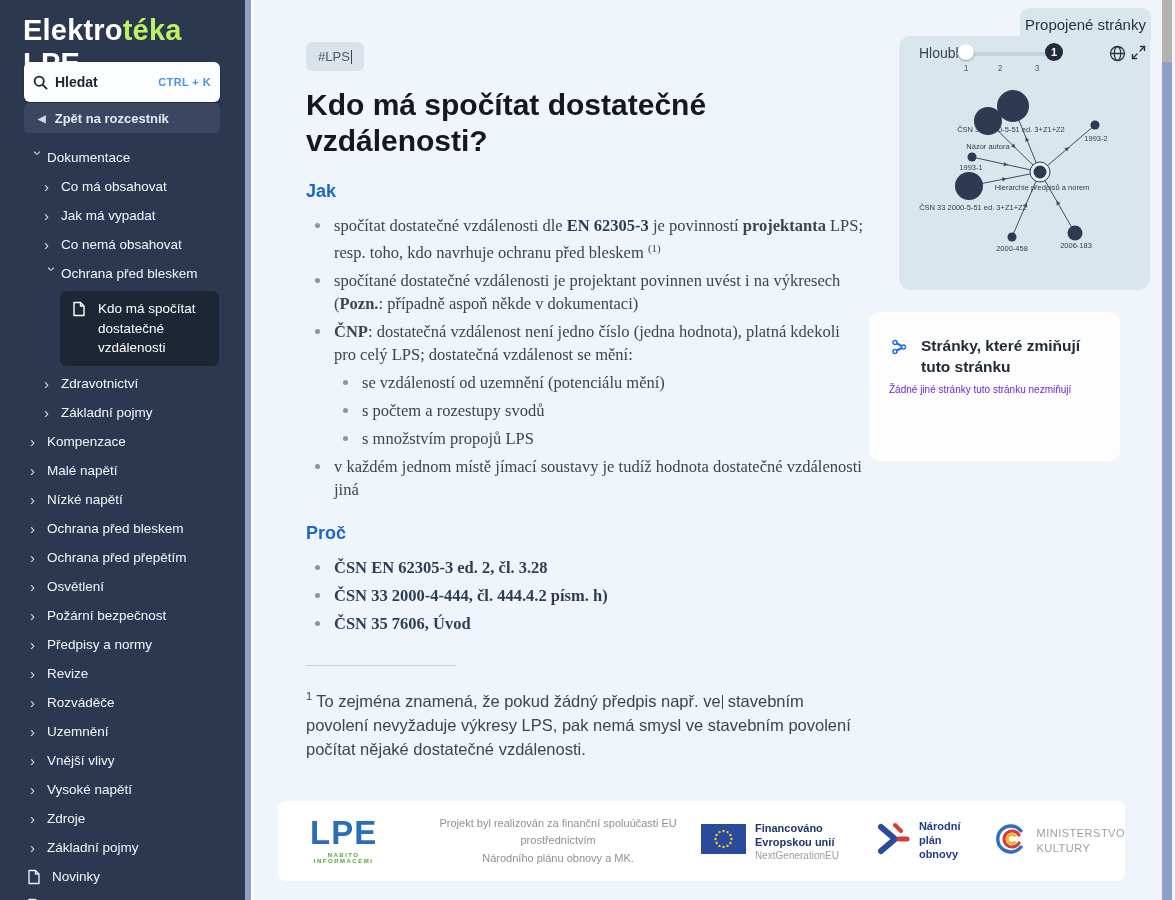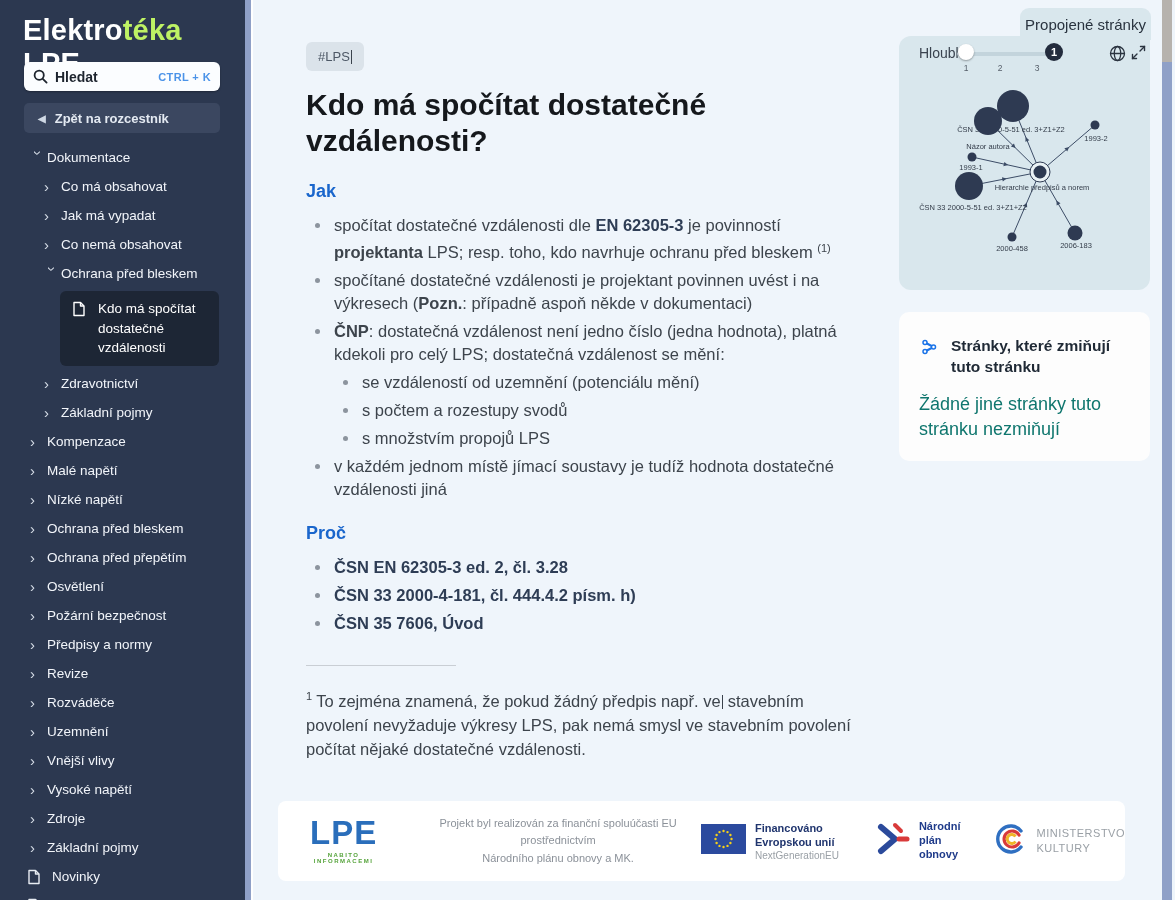--- a/index.html
+++ b/index.html
@@ -4,21 +4,21 @@
 <style>
   * { margin:0; padding:0; box-sizing:border-box; }
   html,body { width:1175px; height:900px; overflow:hidden;
     font-family:"Liberation Sans", sans-serif; background:#eff5fb; }
 
   
   .sidebar { position:absolute; left:0; top:0; width:245px; height:900px;
     background:#2c3850; color:#eef2f8; }
   .logo { padding:14px 0 0 23px; font-size:29px; font-weight:800; letter-spacing:.2px; color:#ffffff; }
   .logo .lite { color:#bef264; font-weight:700;margin-top:28px; }
-  .searchbox { position:absolute; left:24px; top:62px; width:196px; height:29px;
+  .searchbox { position:absolute; left:24px; top:62px; width:196px; height:40px;
     background:#fbfdff; border-radius:6px; display:flex; align-items:center; padding:0 9px;
     box-shadow:0 1px 2px rgba(0,0,0,.3); }
   .searchbox .q { font-size:14px; font-weight:600; color:#1d242e; margin-left:7px; flex:1; }
   .searchbox .kbd { font-size:11px; font-weight:700; color:#4b93e8; letter-spacing:.4px; }
   .backbtn { position:absolute; left:24px; top:103px; width:196px; height:30px;
     background:#3b4760; border-radius:5px; display:flex; align-items:center;
     padding:0 14px; font-size:13px; font-weight:700; color:#e4eaf2; }
   .backbtn .tri { font-size:10px; margin-right:9px; color:#cfd8e4; }
   .tree { position:absolute; left:0; top:146px; width:245px; }
   .trow { display:flex; align-items:center; min-height:22px; margin-bottom:7px;
@@ -40,21 +40,21 @@
   .scroll-right-track { position:absolute; left:1162px; top:0; width:10px; height:62px; background:#b6b2ad; }
   .scroll-right-thumb { position:absolute; left:1162px; top:62px; width:10px; height:838px; background:#8fa0c7; }
 
   
   .content { position:absolute; left:306px; top:42px; width:558px; color:#3d444c; }
   .tag { display:inline-flex; align-items:center; background:#dbe3ea; border-radius:6px;
     padding:7px 12px; font-size:13px; color:#4d5866; }
   .caret { display:inline-block; width:1.5px; height:14px; background:#3a424c; margin-left:1px; vertical-align:-2px; }
   h1.title { margin-top:16px; font-size:30px; line-height:1.2; font-weight:700; color:#15181c; }
   h2.sec { margin-top:22px; margin-bottom:12px; font-size:18px; font-weight:700; color:#1a66cc; }
-  ul.blist { list-style:none; }
+  ul.blist { list-style:none;font-family:Liberation Serif, serif; }
   ul.blist > li { position:relative; padding-left:28px; margin-bottom:5px;
     font-size:16.5px; line-height:23px; }
   ul.blist > li::before { content:""; position:absolute; left:9px; top:9px;
     width:5px; height:5px; border-radius:50%; background:#8c949e; }
   ul.sublist { list-style:none; margin-top:5px; }
   ul.sublist > li { position:relative; padding-left:28px; margin-bottom:5px; }
   ul.sublist > li::before { content:""; position:absolute; left:9px; top:9px;
     width:5px; height:5px; border-radius:50%; background:#8c949e; }
   .b { font-weight:700; color:#3d444c; }
   .blink { font-weight:700; color:#2e3d55; }
@@ -77,26 +77,26 @@
     border-radius:50%; background:#ffffff; box-shadow:0 1px 2px rgba(0,0,0,.35); }
   .tick { position:absolute; top:27px; font-size:8.5px; color:#555e69; width:10px; text-align:center; }
   .tick.t1 { left:62px; } .tick.t2 { left:96px; } .tick.t3 { left:133px; }
   .badge { position:absolute; left:146px; top:7px; width:18px; height:18px; border-radius:50%;
     background:#232c3d; color:#ffffff; font-size:11px; font-weight:700;
     display:flex; align-items:center; justify-content:center; }
   .picon { position:absolute; top:9px; }
   .picon.globe { left:210px; } .picon.expand { left:232px; }
   .gsvg { position:absolute; left:0; top:0; }
 
-  .linkcard { position:absolute; left:899px; top:312px; width:251px; height:149px;
+  .linkcard { position:absolute; left:869px; top:312px; width:251px; height:149px;
     background:#fdfdfd; border-radius:10px; padding:24px 20px; }
   .linkcard .hd { display:flex; }
   .linkcard .hd .ic { flex:0 0 auto; margin:2px 12px 0 2px; }
   .linkcard .hd .t { font-size:15.5px; font-weight:700; color:#1f2935; line-height:1.35; }
-  .linkcard .bd { margin-top:14px; font-size:18px; color:#0f766e; line-height:1.4; }
+  .linkcard .bd { margin-top:5px; font-size:10px; color:#6d28d9; line-height:1.4; }
 
   
   .footer { position:absolute; left:278px; top:801px; width:847px; height:80px;
     background:#ffffff; border-radius:8px; display:flex; align-items:center; }
   .lpe { margin-left:32px; width:70px; text-align:center; }
   .lpe .big { font-size:33px; font-weight:800; color:#2a6ebb; line-height:.9; letter-spacing:1px; }
   .lpe .sub { margin-top:4px; font-size:6px; font-weight:700; letter-spacing:1.5px; color:#55a33a; }
   .funding { width:280px; margin-left:62px; font-size:11px; color:#8b9199; text-align:center; line-height:1.55; }
   .eu { display:flex; margin-left:24px; align-items:center; }
   .eu .txt { margin-left:9px; }
@@ -270,21 +270,21 @@
         <li><span>s počtem a rozestupy svodů</span></li>
         <li><span>s množstvím propojů LPS</span></li>
       </ul>
     </li>
     <li><span>v každém jednom místě jímací soustavy je tudíž hodnota dostatečné vzdálenosti jiná</span></li>
   </ul>
 
   <h2 class="sec">Proč</h2>
   <ul class="blist proc">
     <li><span class="blink">ČSN EN 62305-3 ed. 2</span><span>, čl. 3.28</span></li>
-    <li><span class="blink">ČSN 33 2000-4-181</span><span>, čl. 444.4.2 písm. h)</span></li>
+    <li><span class="blink">ČSN 33 2000-4-444</span><span>, čl. 444.4.2 písm. h)</span></li>
     <li><span class="blink">ČSN 35 7606</span><span>, Úvod</span></li>
   </ul>
 
   <hr class="rule">
 
   <p class="footnote"><span class="fnum">1</span><span>To zejména znamená, že pokud žádný předpis např. ve</span><span class="caret"></span><span> stavebním povolení nevyžaduje výkresy LPS, pak nemá smysl ve stavebním povolení počítat nějaké dostatečné vzdálenosti.</span></p>
 </div>
 
 <div class="ptab">Propojené stránky</div>
 

